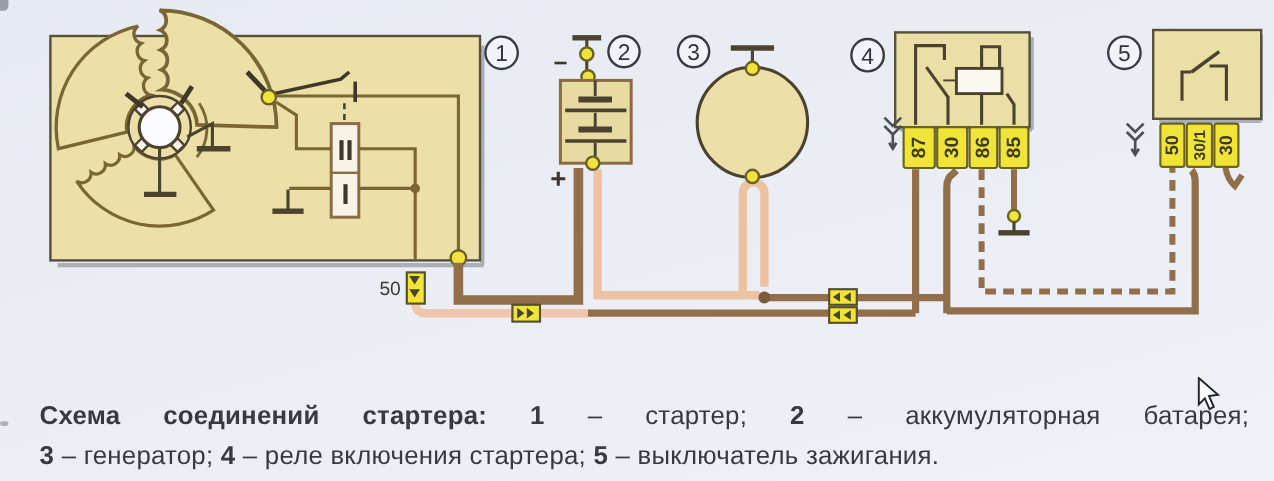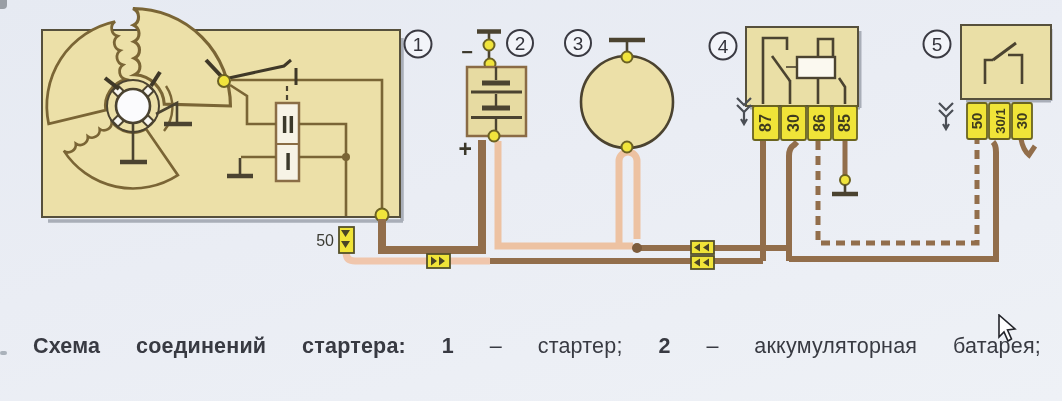--- a/index.html
+++ b/index.html
@@ -233,20 +233,21 @@
       <text x="578" y="50">3</text>
       <circle cx="723" cy="46" r="13.5" fill="#f2f4f9" stroke="#3a3a42" stroke-width="2"></circle>
       <text x="723" y="53">4</text>
       <circle cx="937" cy="44" r="13.5" fill="#f2f4f9" stroke="#3a3a42" stroke-width="2"></circle>
       <text x="937" y="51">5</text>
     </g>
   </svg>
 
   <div class="caption">
     <div class="cap-line1"><span class="b">Схема соединений стартера:</span> <b>1</b> <span>– стартер;</span> <b>2</b> <span>– аккумуляторная батарея;</span></div>
+    <div class="cap-line2"><b>3</b> <span>– генератор;</span> <b>4</b> <span>– реле включения стартера;</span> <b>5</b> <span>– выключатель зажигания.</span></div>
   </div>
 
   <svg class="cursor" width="24" height="30">
     <polygon points="4,1 4,23 9,18 13,27 16.5,25 12.5,16 20,15" fill="#ffffff" stroke="#22242a" stroke-width="1.6"></polygon>
   </svg>
 
   <div class="stray-top"></div>
   <div class="stray-left"></div>
 </div>
 

